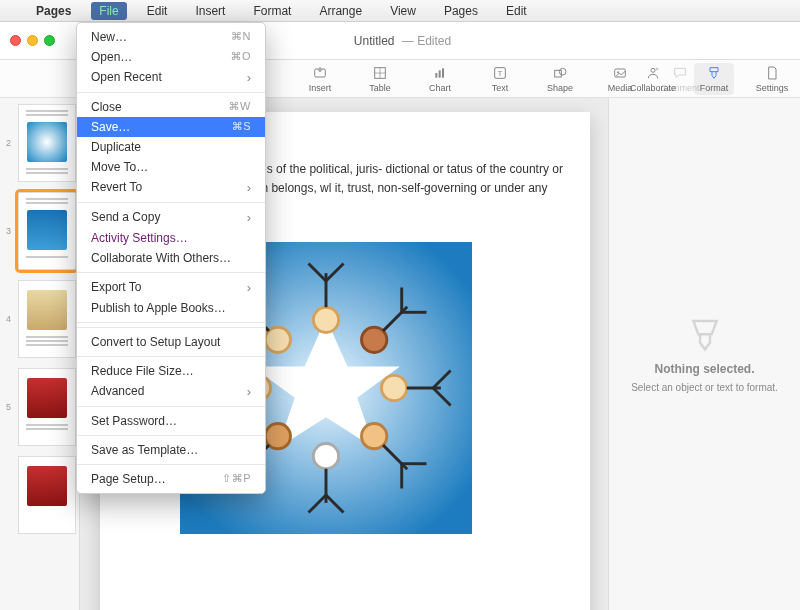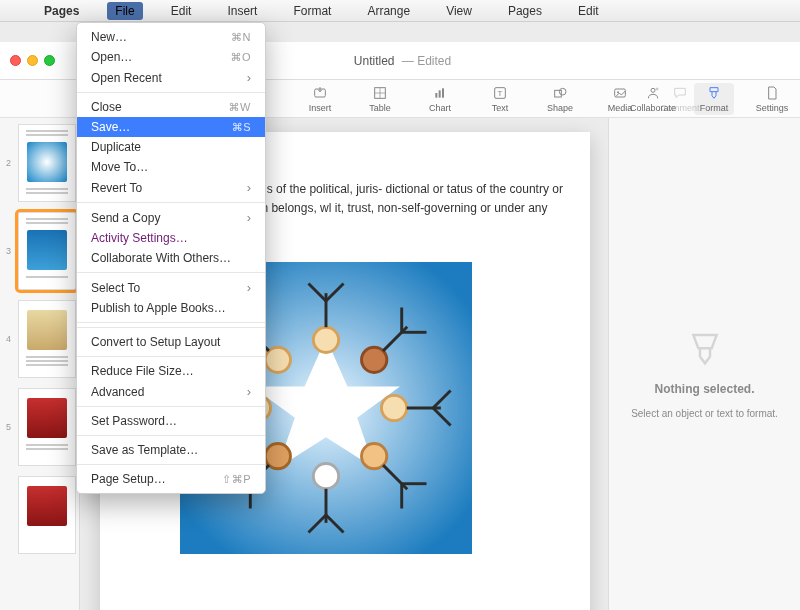--- a/index.html
+++ b/index.html
@@ -1,27 +1,27 @@
 <!DOCTYPE html>
 <html><head>
 <meta charset="utf-8">
 <style>
   * { margin: 0; padding: 0; box-sizing: border-box; }
   html, body { width: 800px; height: 610px; overflow: hidden; font-family: -apple-system, "Helvetica Neue", Helvetica, Arial, sans-serif; background:#ececec; }
   body { font-size: 12px; color:#333; }
 
   
-  .menubar { height:22px; background:linear-gradient(#f8f8f8,#eaeaea); border-bottom:1px solid #d0d0d0; display:flex; align-items:center; padding:0 8px; gap:20px;}
+  .menubar { height:22px; background:linear-gradient(#f8f8f8,#eaeaea); border-bottom:1px solid #d0d0d0; display:flex; align-items:center; padding:0 8px; gap:12px;}
   .apple { font-size:14px; margin-right:8px; color:#333;}
   .m-top { padding:2px 8px; border-radius:3px; color:#333; }
-  .m-top.active { background:#4a6ea8; color:#000000; }
+  .m-top.active { background:#4a6ea8; color:#86efac; }
   .m-app { font-weight:600; }
 
   
-  .titlebar { height:38px; background:#fff; border-bottom:1px solid #ddd; display:flex; align-items:center;margin-top:20px;}
+  .titlebar { height:38px; background:#fff; border-bottom:1px solid #ddd; display:flex; align-items:center;}
   .traffic { display:flex; gap:6px; padding:0 10px;}
   .dot { width:11px; height:11px; border-radius:50%; }
   .dot.red{background:#ff5f57;border:1px solid #e04343;}
   .dot.yellow{background:#febc2e;border:1px solid #dda61d;}
   .dot.green{background:#28c840;border:1px solid #1aaa2f;}
   .tb-mid { flex:1; text-align:center; color:#555; font-size:12px;}
   .tb-mid .edited{color:#999; margin-left:4px;}
   .tb-right-spacer{width:60px;}
 
   
@@ -47,28 +47,28 @@
   .art-sand{background:linear-gradient(#e8d8a2,#c9a96b);}
   .art-red{background:linear-gradient(#c62f2f,#8a1414);}
 
   
   .page { position:absolute; left:100px; top:14px; width:490px; height:560px; background:#fff; box-shadow:0 6px 20px rgba(0,0,0,.18);}
   .page-text { position:absolute; left:30px; top:48px; right:20px; font-size:12px; line-height:1.55; color:#333;}
   .artwork { position:absolute; left:80px; top:130px; width:292px; height:292px; background:linear-gradient(#1773b2,#2b99d4); display:flex; align-items:center; justify-content:center;}
   .artwork svg{width:100%;height:100%;}
 
   
-  .inspector { position:absolute; right:0; top:0; bottom:0; width:192px; background:#f7f7f7; border-left:1px solid #ddd; display:flex; flex-direction:column; align-items:center; justify-content:center; gap:12px; color:#8a8a8a;}
+  .inspector { position:absolute; right:0; top:0; bottom:0; width:192px; background:#f7f7f7; border-left:1px solid #ddd; display:flex; flex-direction:column; align-items:center; justify-content:center; gap:6px; color:#8a8a8a;}
   .brush{ width:40px; height:40px; opacity:.35;}
   .inspector .t1{ font-size:12px; font-weight:600;}
   .inspector .t2{ font-size:10px;}
 
   
   .menu { position:absolute; left:76px; top:22px; width:190px; background:#fff; border:1px solid #cfcfcf; border-radius:5px; box-shadow:0 10px 28px rgba(0,0,0,.30); padding:4px 0; z-index:50; font-size:12px;}
-  .mi { display:flex; align-items:center; justify-content:space-between; padding:3px 14px; color:#333; }
+  .mi { display:flex; align-items:flex-start; justify-content:space-between; padding:3px 14px; color:#333; }
   .mi .sc { color:#a0a0a0; font-size:11px; letter-spacing:.5px;}
   .mi.sel { background:#3d7eff; color:#fff;}
   .mi.sel .sc{color:#dce9ff;}
   .mi.dis { color:#701a75;}
   .sep{ height:1px; background:#e6e6e6; margin:4px 0;}
   .chev::after{ content:"›"; color:#888; font-size:13px; }
 </style>
 </head>
 <body>
 
@@ -342,21 +342,21 @@
     <div class="mi dis">
       <span>Activity Settings…</span>
       <span class="sc"></span>
     </div>
     <div class="mi">
       <span>Collaborate With Others…</span>
       <span class="sc"></span>
     </div>
     <div class="sep"></div>
     <div class="mi">
-      <span>Select To</span>
+      <span>Export To</span>
       <span class="chev"></span>
     </div>
     <div class="mi">
       <span>Publish to Apple Books…</span>
       <span class="sc"></span>
     </div>
     <div class="sep"></div>
     <div class="sep"></div>
     <div class="mi">
       <span>Convert to Setup Layout</span>

